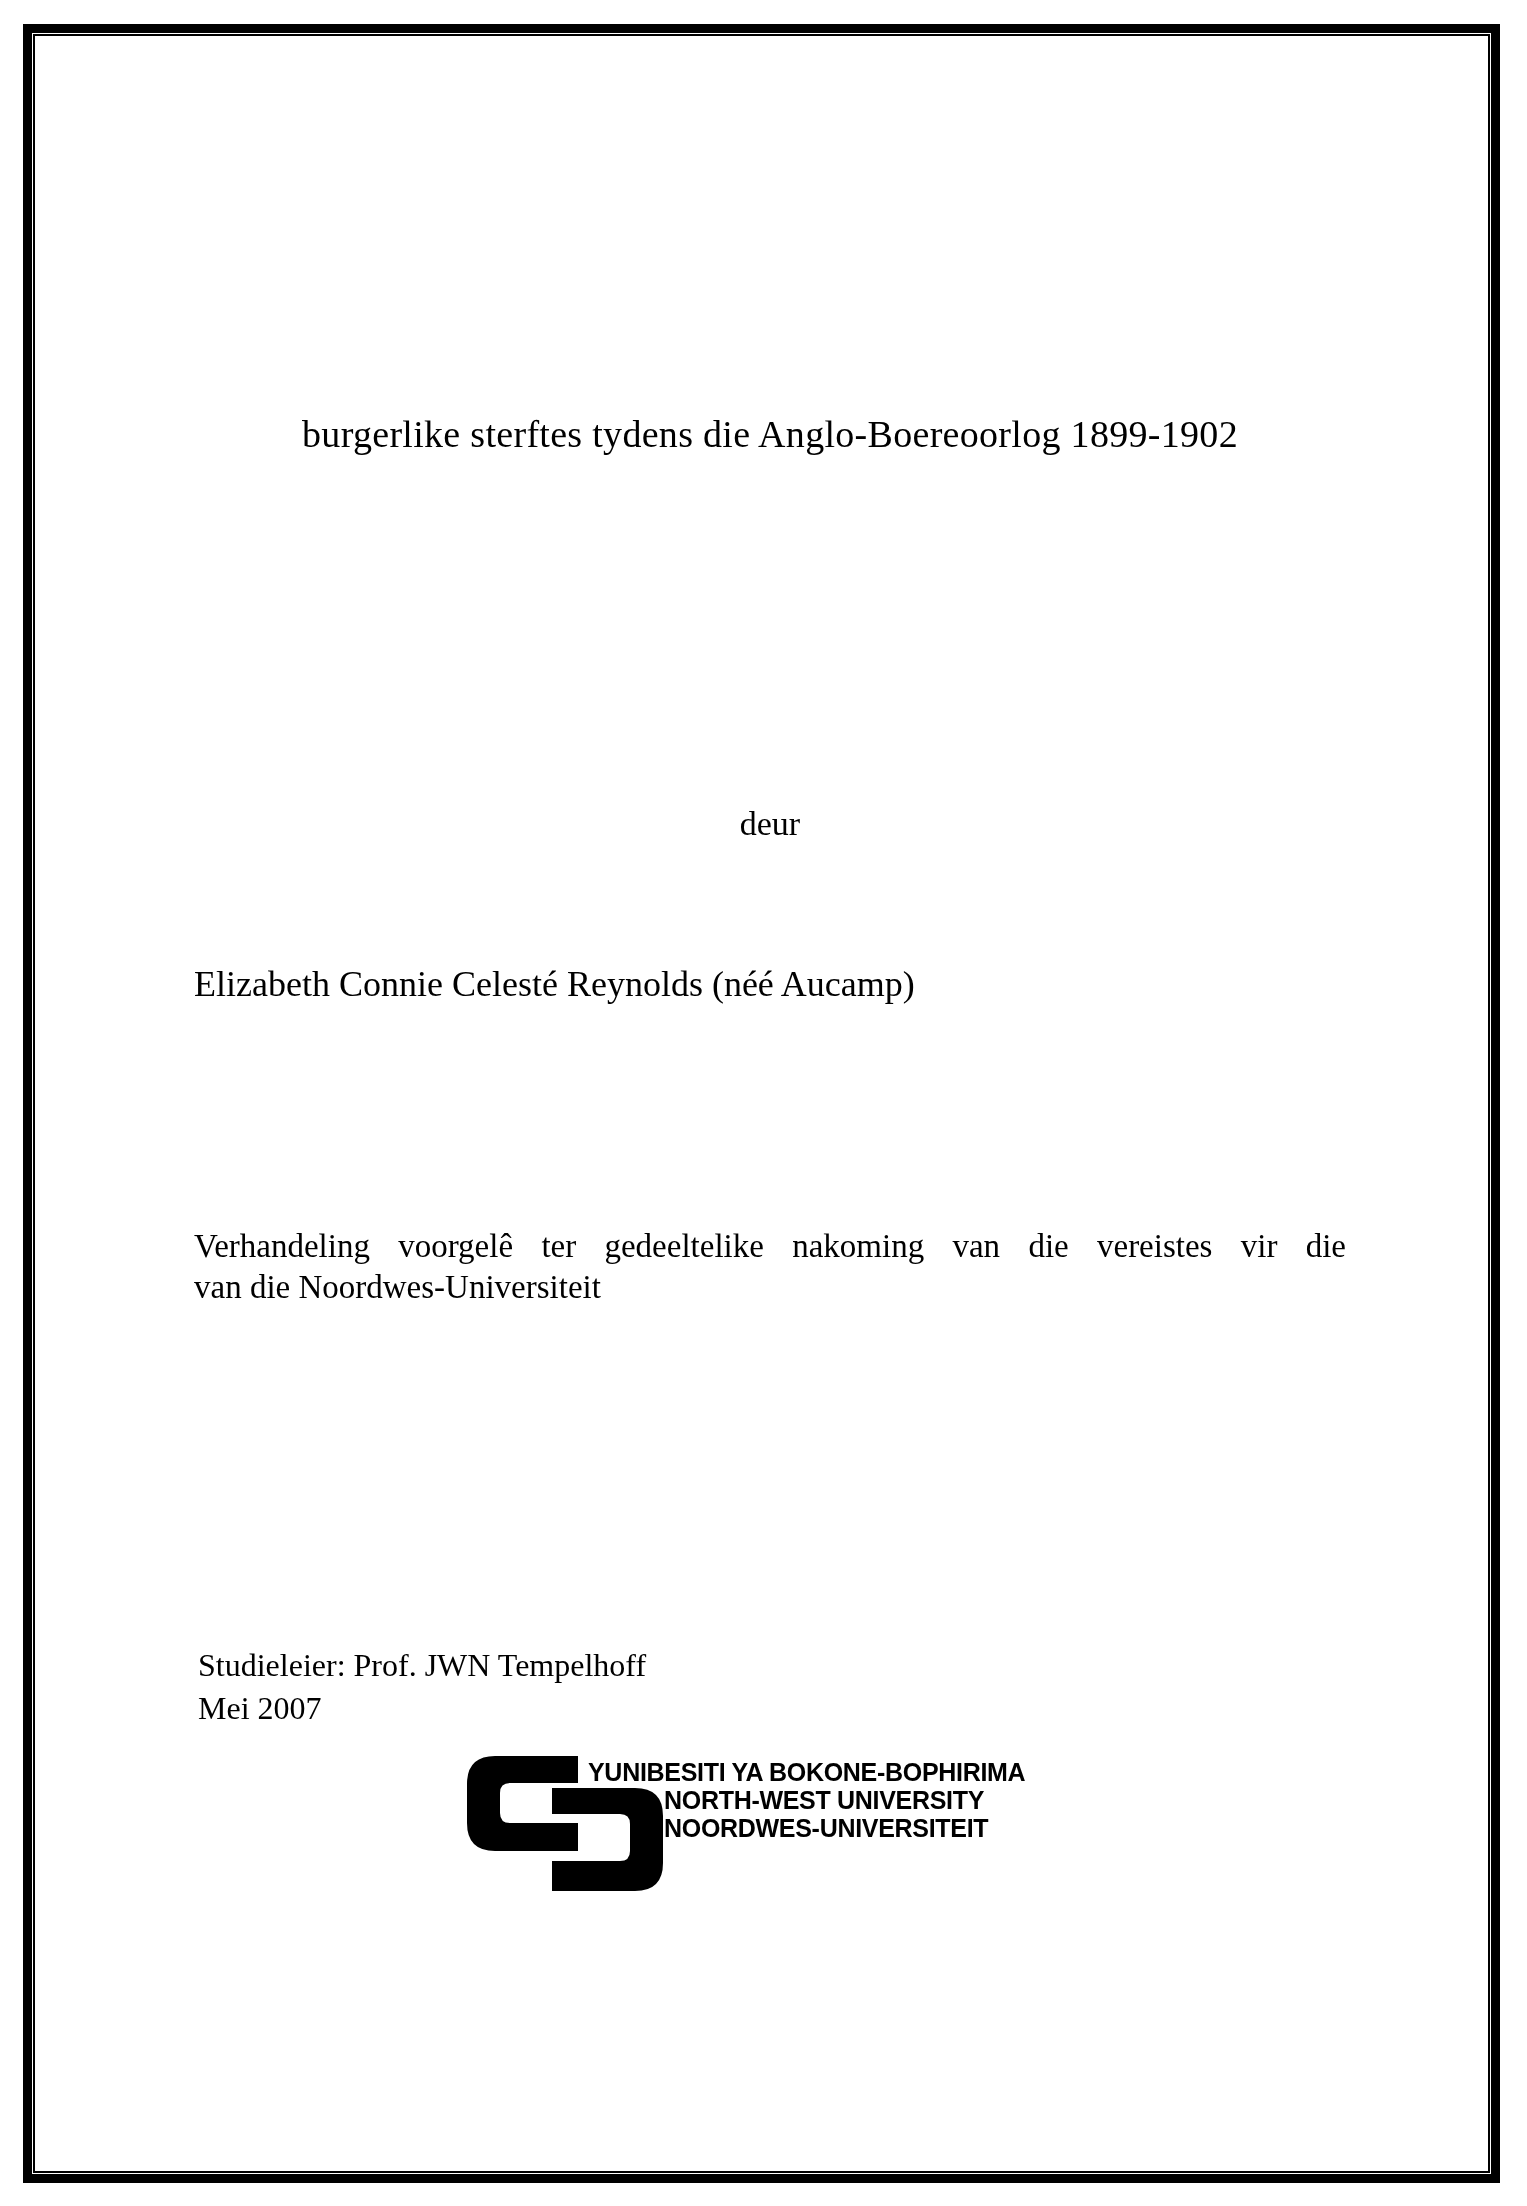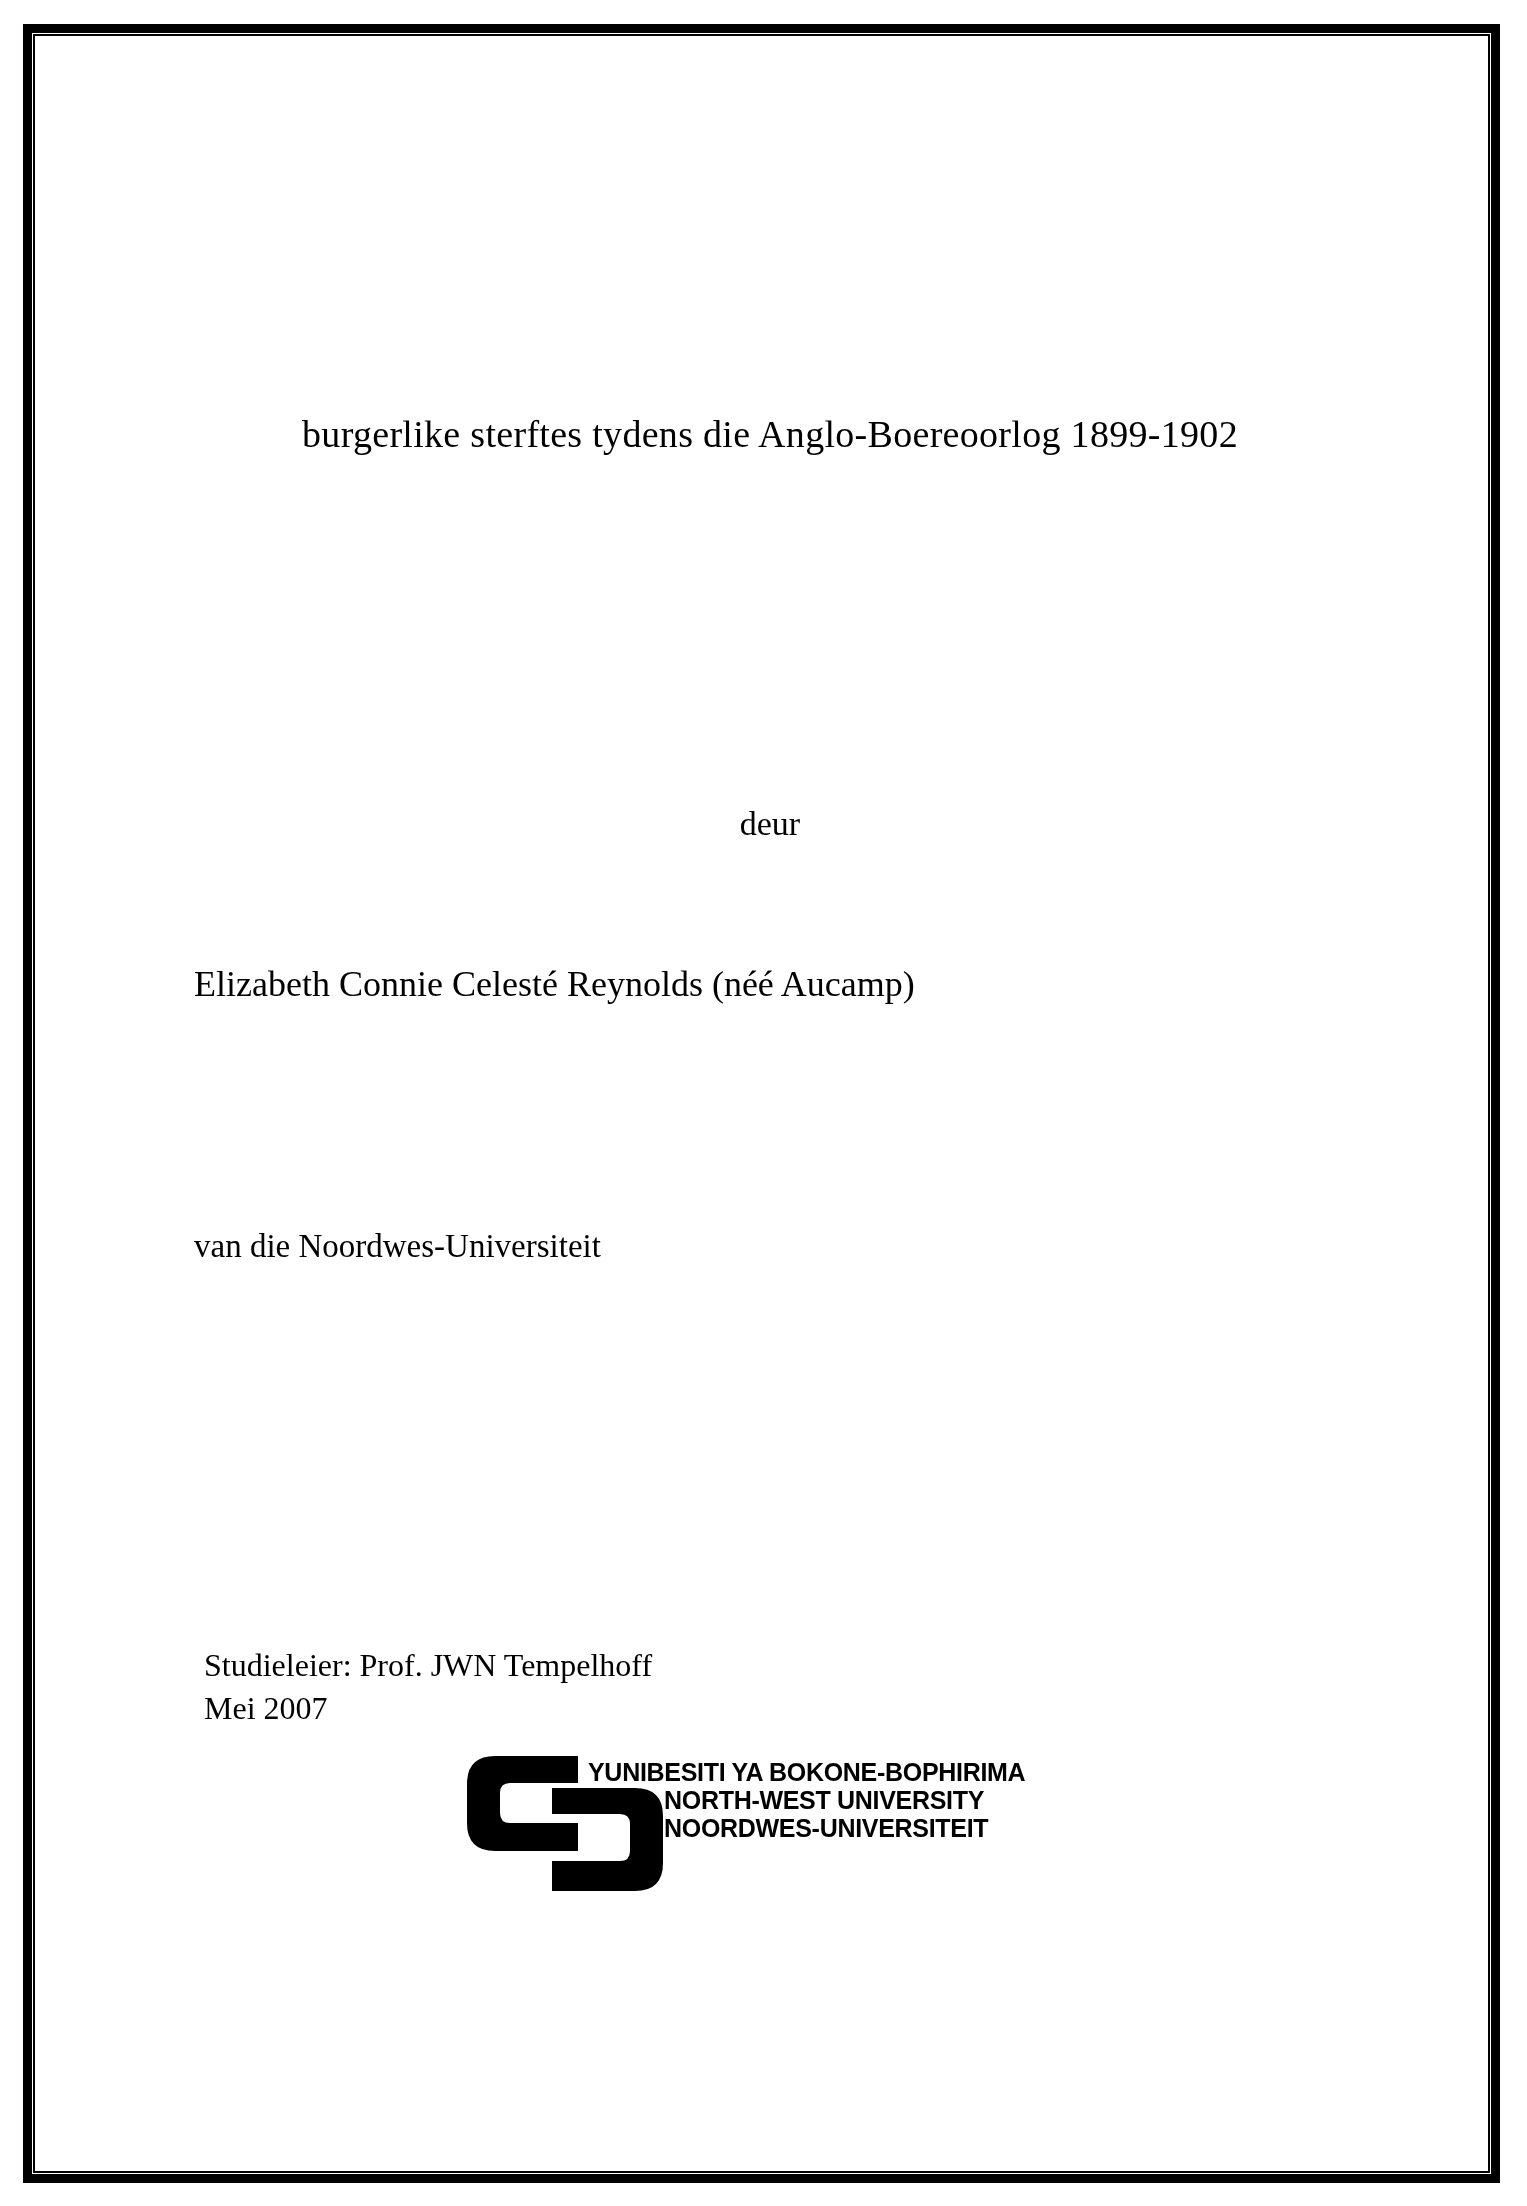--- a/index.html
+++ b/index.html
@@ -52,21 +52,21 @@
     font-size: 33px;
     line-height: 41px;
   }
   .desc-line-justify {
     text-align: justify;
     text-align-last: justify;
   }
   .italic { font-style: italic; }
 
   .supervisor-block {
-    left: 204px; top: 1644px; width: 900px;
+    left: 198px; top: 1644px; width: 900px;
     font-size: 32px;
     line-height: 43px;
   }
 
   .logo-block {
     left: 465px; top: 1752px; width: 660px; height: 150px;
   }
   .logo-mark {
     position: absolute; left: 0; top: 2px;
   }
@@ -90,20 +90,21 @@
 
 <div class="block title-block">
   <div>burgerlike sterftes tydens die Anglo-Boereoorlog 1899-1902</div>
 </div>
 
 <div class="block byline-block">deur</div>
 
 <div class="block author-block">Elizabeth Connie Celesté Reynolds (néé Aucamp)</div>
 
 <div class="block desc-block">
+  <div class="desc-line-justify">Verhandeling voorgelê ter gedeeltelike nakoming van die vereistes vir die</div>
   <div>van die Noordwes-Universiteit</div>
 </div>
 
 <div class="block supervisor-block">
   <div>Studieleier: Prof. JWN Tempelhoff</div>
   <div>Mei 2007</div>
 </div>
 
 <div class="block logo-block">
   <svg class="logo-mark" width="200" height="138" viewBox="0 0 200 138" xmlns="http://www.w3.org/2000/svg">

